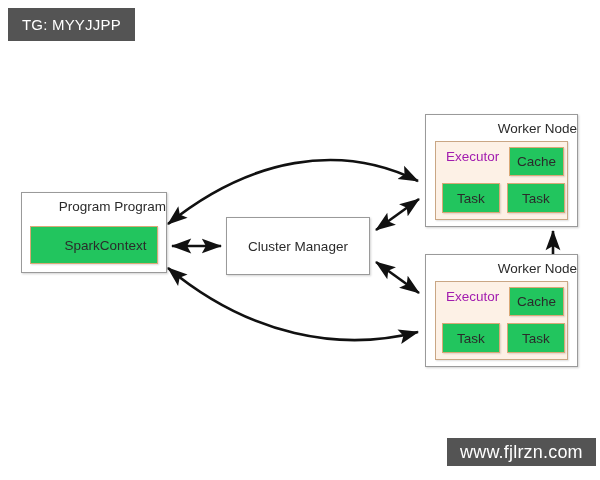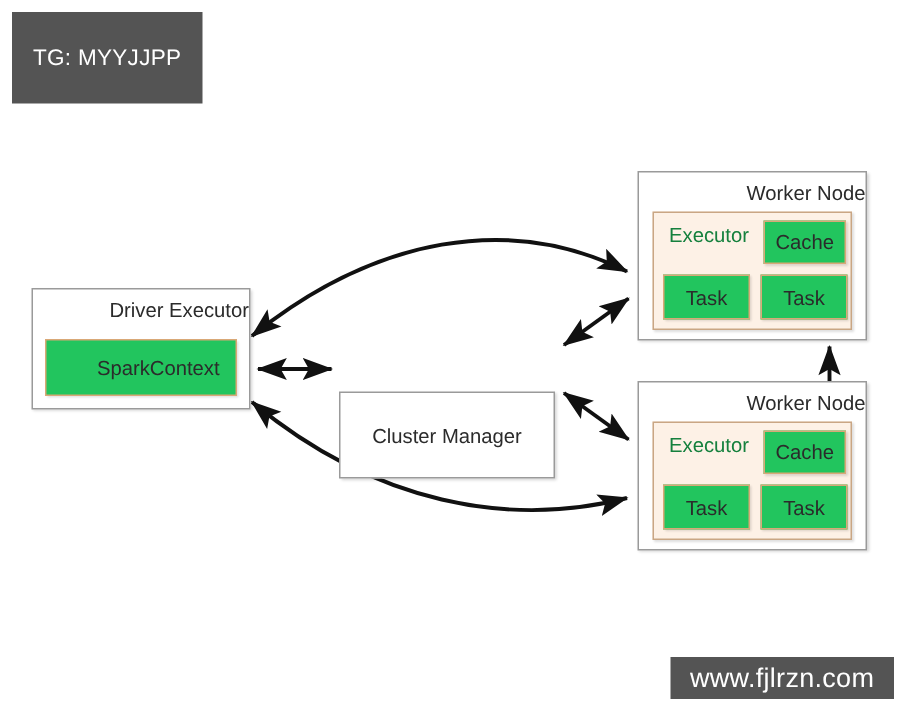--- a/index.html
+++ b/index.html
@@ -32,21 +32,21 @@
     display: flex;
     align-items: center;
     justify-content: center;
     letter-spacing: 0.2px;
     white-space: nowrap;
   }
   #tg-badge {
     left: 8px;
     top: 8px;
     height: 29px;
-    padding: 16px 14px;
+    padding: 2px 14px;
     font-size: 15px;
   }
   #watermark-badge {
     left: 447px;
     top: 438px;
     height: 28px;
     padding: 0 13px;
     font-size: 18px;
   }
 
@@ -90,38 +90,37 @@
     background: #fdf1e6;
     border: 1.3px solid #c9a684;
     box-shadow: 1px 1px 1.5px rgba(0,0,0,0.13);
   }
 
   .exec-label {
     position: absolute;
     left: 10px;
     top: 7px;
     font-size: 13.5px;
-    color: #15803d;
+    color: #a21caf;
   }
 
   
   #driver-program {
     left: 21px;  top: 192px;  width: 146px;  height: 81px;
   }
   #spark-context {
     left: 30px;  top: 226px;  width: 128px;  height: 38px; padding-left: 23px;
   }
 
   
   #cluster-manager {
     left: 226px; top: 217px; width: 144px; height: 58px;
     align-items: center;
     justify-content: center;
     font-size: 13.5px;
-    margin-top: 44px;
   }
 
   
   #worker-node-1 {
     left: 425px; top: 114px; width: 153px; height: 113px;
   }
   #executor-1 {
     left: 435px; top: 141px; width: 133px; height: 79px;
   }
   #cache-1 {
@@ -171,21 +170,21 @@
   <line x1="376" y1="262" x2="419" y2="293" stroke="#111111" stroke-width="2.6" marker-start="url(#ah-start)" marker-end="url(#ah)"></line>
 
   <line x1="553" y1="231" x2="553" y2="283" stroke="#111111" stroke-width="2.6" marker-start="url(#ah-start)" marker-end="url(#ah)"></line>
 
   <path d="M168,224 C250,158 340,142 418,181" fill="none" stroke="#111111" stroke-width="2.6" marker-start="url(#ah-start)" marker-end="url(#ah)"></path>
 
   <path d="M168,268 C250,336 340,352 418,332" fill="none" stroke="#111111" stroke-width="2.6" marker-start="url(#ah-start)" marker-end="url(#ah)"></path>
 </svg>
 
 <div class="node outer-box" id="driver-program">
-  <span class="label-top">Driver Executor</span>
+  <span class="label-top">Program Program</span>
 </div>
 <div class="node peach-box" id="spark-context">
   <span>SparkContext</span>
 </div>
 
 <div class="node outer-box" id="cluster-manager">
   <span>Cluster Manager</span>
 </div>
 
 <div class="node outer-box" id="worker-node-1">

